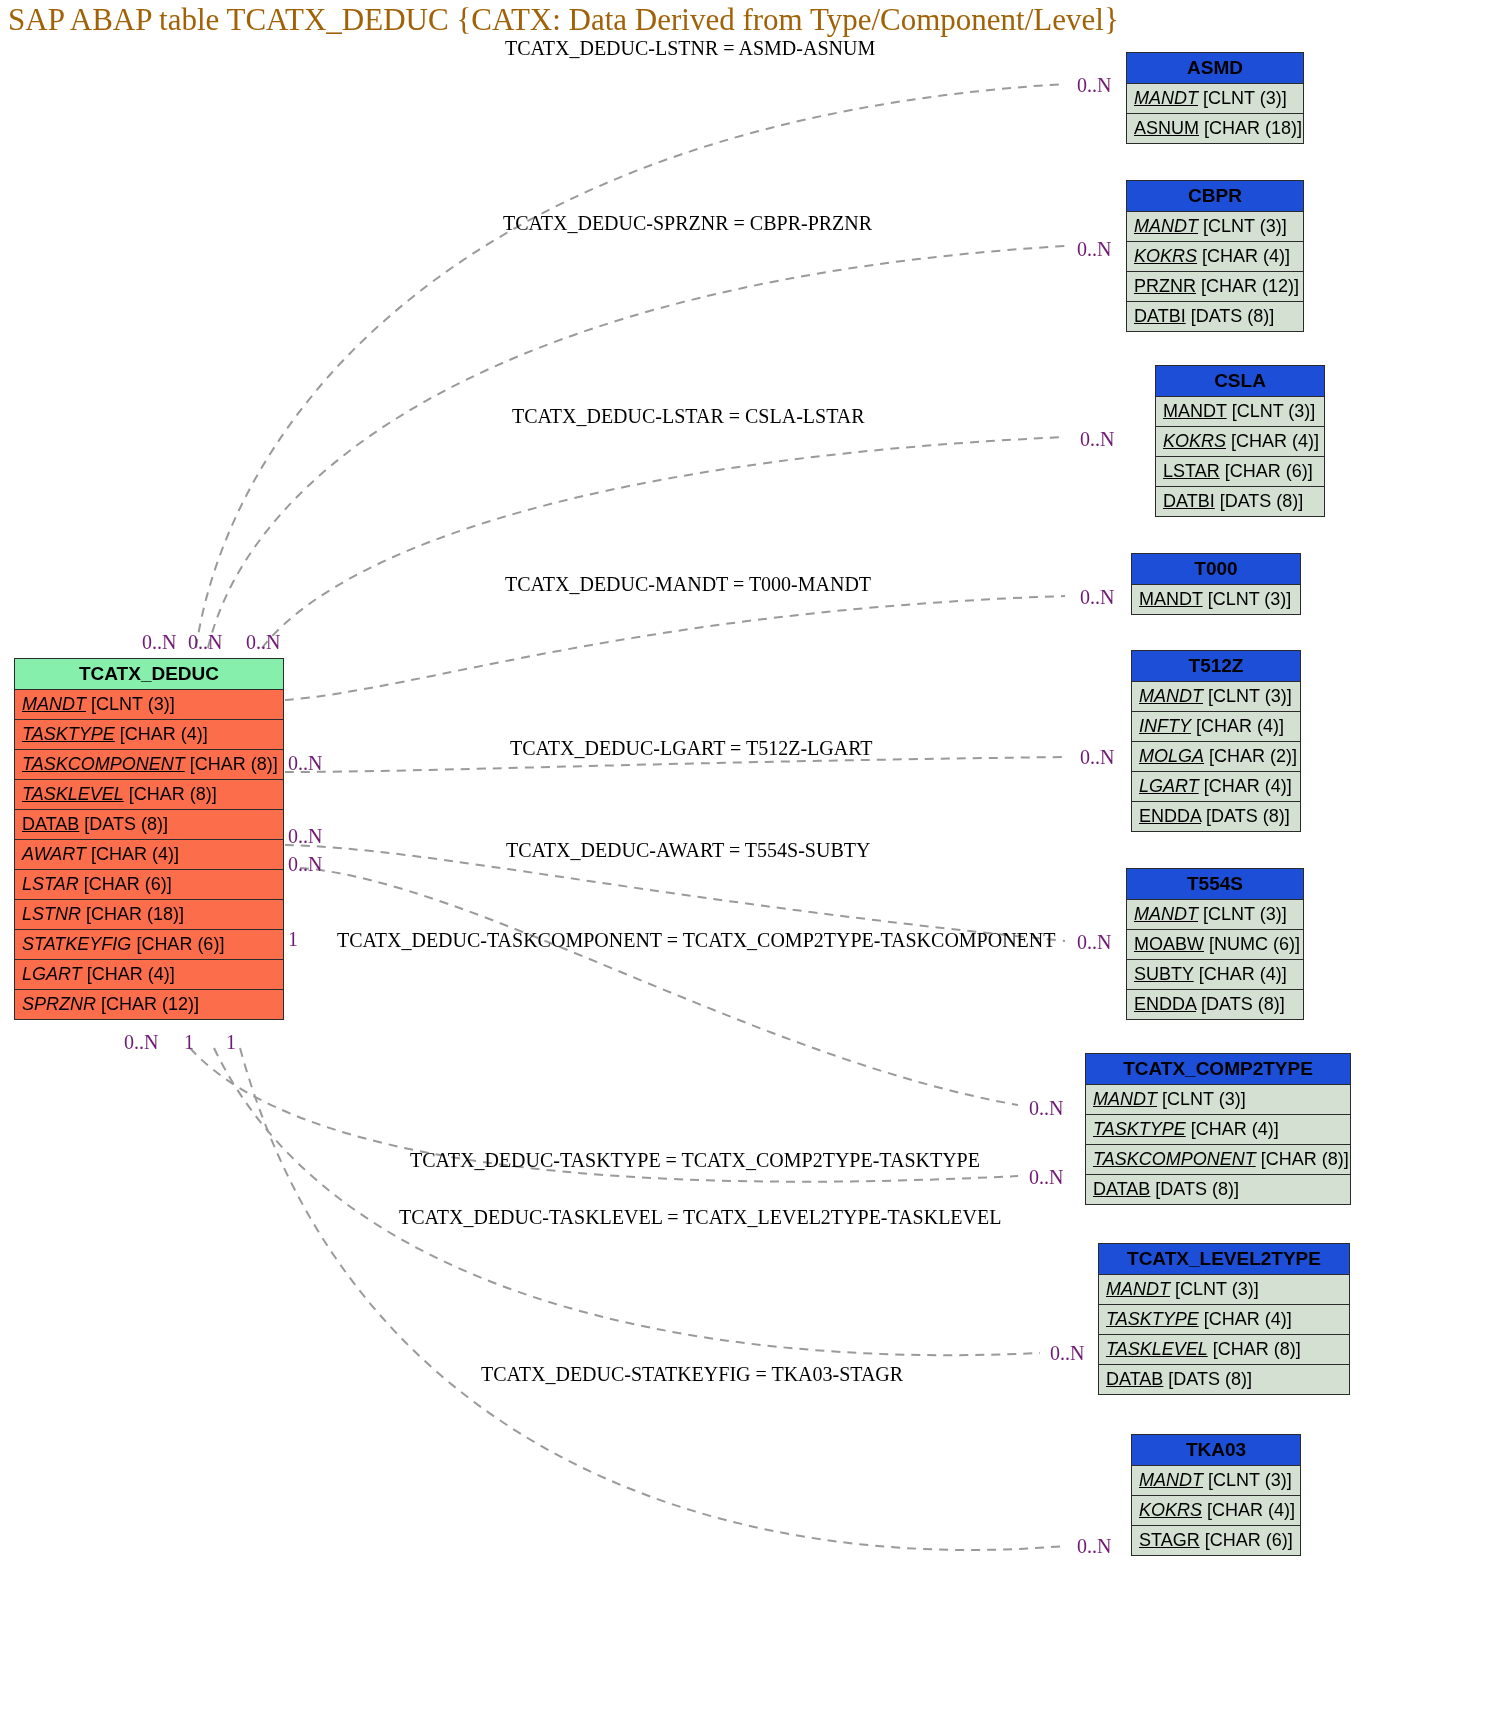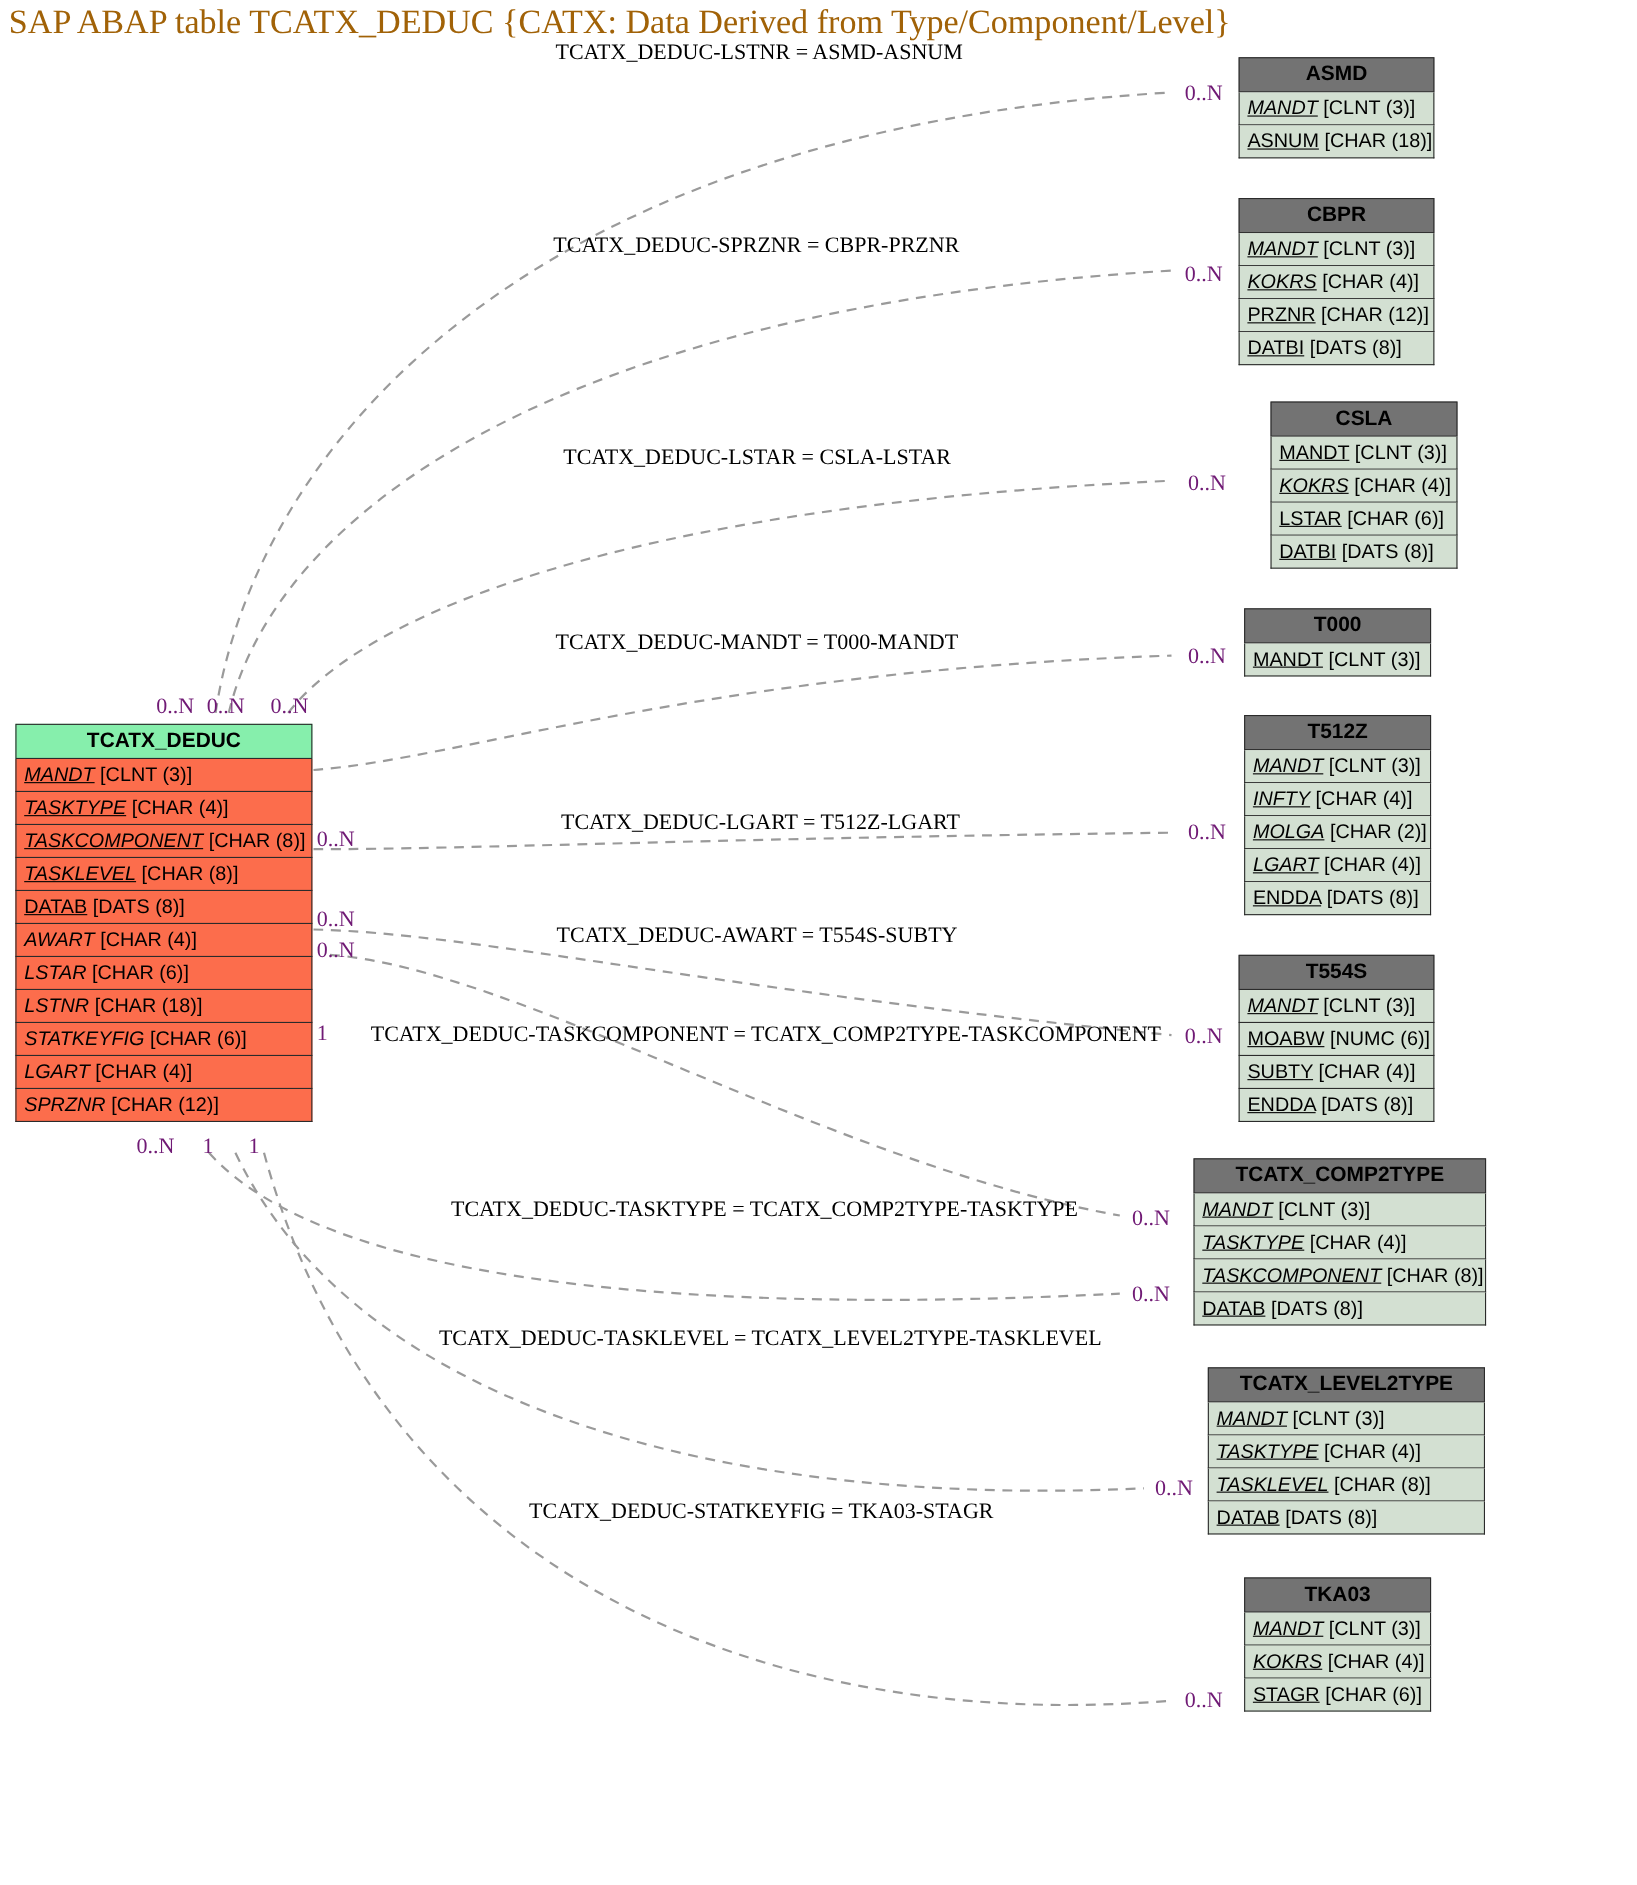--- a/index.html
+++ b/index.html
@@ -24,21 +24,21 @@
     padding:5px 8px 6px 8px;line-height:19px;
   }
   .entity .erow{
     box-sizing:border-box;
     border:1.5px solid #2b2b2b;border-top:none;
     font-size:18px;padding:4px 7px 5px 7px;line-height:20px;
     white-space:nowrap;
   }
   .entity.main .ehead{background:#86efac;color:#000;}
   .entity.main .erow{background:#fc6d4c;color:#000;}
-  .entity.ref .ehead{background:#737373;color:#000;}
+  .entity.ref .ehead{background:#1d4ed8;color:#000;}
   .entity.ref .erow{background:#d3e0d2;color:#000;}
 
   .fld{font-style:italic;}
   .fld.key{text-decoration:underline;}
   .fld.plainkey{font-style:normal;text-decoration:underline;}
   .typ{font-style:normal;text-decoration:none;}
 
   .rel-label{
     position:absolute;
     font-family:"Liberation Serif", serif;
@@ -164,21 +164,21 @@
     <div class="erow"><span class="fld plainkey">STAGR</span> <span class="typ">[CHAR (6)]</span></div>
   </div>
 
   <div class="rel-label" style="left:505px;top:37px;">TCATX_DEDUC-LSTNR = ASMD-ASNUM</div>
   <div class="rel-label" style="left:503px;top:212px;">TCATX_DEDUC-SPRZNR = CBPR-PRZNR</div>
   <div class="rel-label" style="left:512px;top:405px;">TCATX_DEDUC-LSTAR = CSLA-LSTAR</div>
   <div class="rel-label" style="left:505px;top:573px;">TCATX_DEDUC-MANDT = T000-MANDT</div>
   <div class="rel-label" style="left:510px;top:737px;">TCATX_DEDUC-LGART = T512Z-LGART</div>
   <div class="rel-label" style="left:506px;top:839px;">TCATX_DEDUC-AWART = T554S-SUBTY</div>
   <div class="rel-label" style="left:337px;top:929px;">TCATX_DEDUC-TASKCOMPONENT = TCATX_COMP2TYPE-TASKCOMPONENT</div>
-  <div class="rel-label" style="left:410px;top:1088px;">TCATX_DEDUC-TASKTYPE = TCATX_COMP2TYPE-TASKTYPE</div>
+  <div class="rel-label" style="left:410px;top:1149px;">TCATX_DEDUC-TASKTYPE = TCATX_COMP2TYPE-TASKTYPE</div>
   <div class="rel-label" style="left:399px;top:1206px;">TCATX_DEDUC-TASKLEVEL = TCATX_LEVEL2TYPE-TASKLEVEL</div>
   <div class="rel-label" style="left:481px;top:1363px;">TCATX_DEDUC-STATKEYFIG = TKA03-STAGR</div>
 
   <div class="card" style="left:1077px;top:74px;">0..N</div>
   <div class="card" style="left:1077px;top:238px;">0..N</div>
   <div class="card" style="left:1080px;top:428px;">0..N</div>
   <div class="card" style="left:1080px;top:586px;">0..N</div>
   <div class="card" style="left:1080px;top:746px;">0..N</div>
   <div class="card" style="left:1077px;top:931px;">0..N</div>
   <div class="card" style="left:1029px;top:1097px;">0..N</div>

